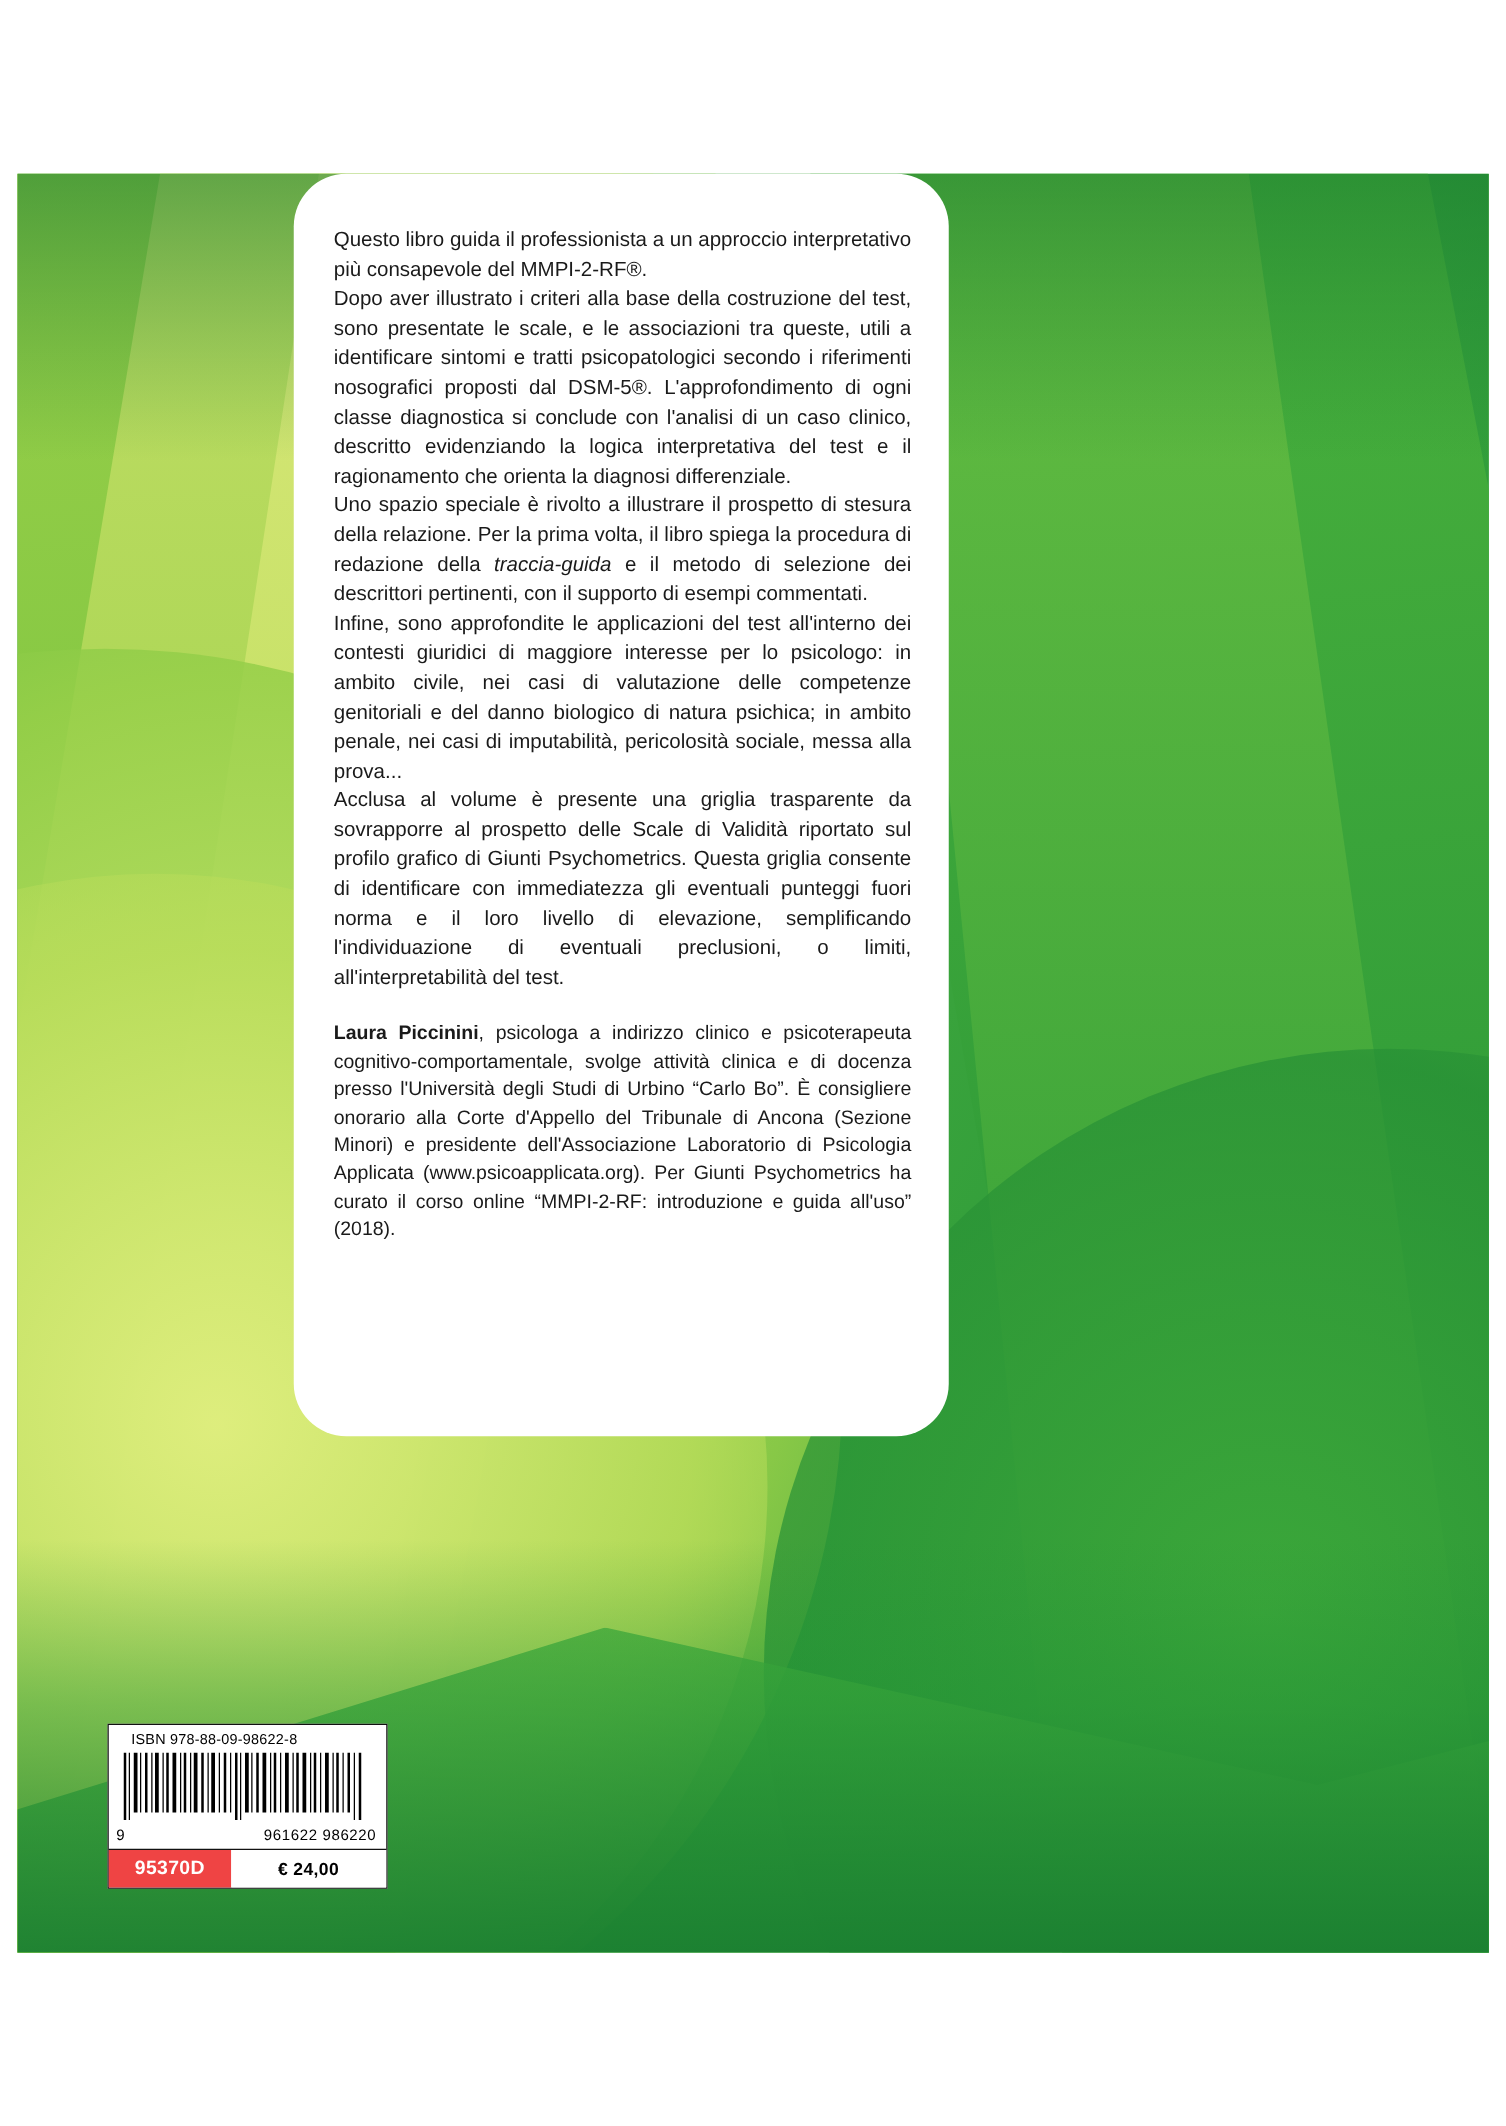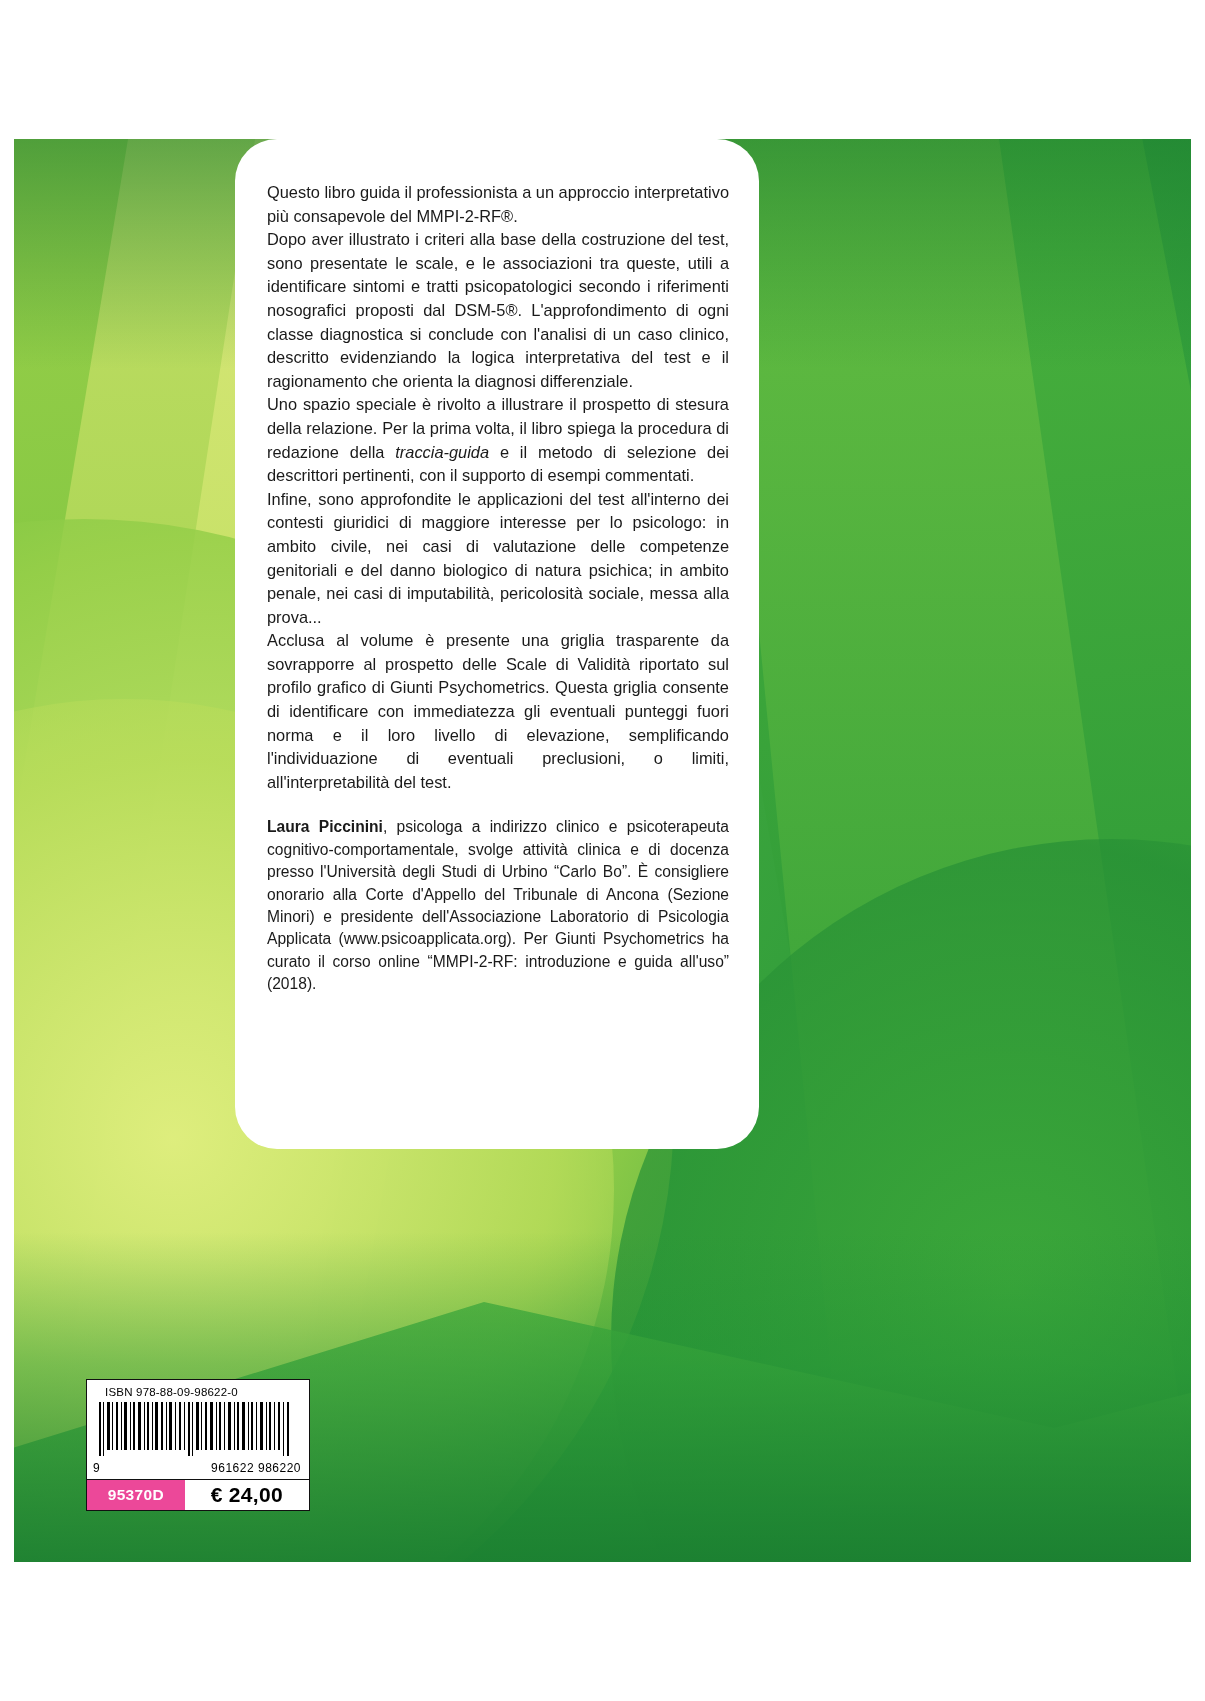--- a/index.html
+++ b/index.html
@@ -180,34 +180,34 @@
     font-family: "Liberation Sans", sans-serif;
     letter-spacing: .5px;
   }
   .price-row {
     display: flex;
     border-top: 1px solid #111;
     height: 30px;
   }
   .code-cell {
     flex: 0 0 44%;
-    background: #ec4899;
+    background: #ef4444;
     color: #fff;
     font-size: 15.5px;
     font-weight: bold;
     display: flex;
     align-items: center;
     justify-content: center;
     letter-spacing: .3px;
   }
   .price-cell {
     flex: 1;
     background: #fff;
     color: #000;
-    font-size: 21px;
+    font-size: 14px;
     font-weight: bold;
     display: flex;
     align-items: center;
     justify-content: center;
     letter-spacing: .3px;
   }
 </style>
 </head>
 <body>
 
@@ -234,21 +234,21 @@
   </p>
   <p class="blurb">Infine, sono approfondite le applicazioni del test all'interno dei contesti giuridici di maggiore interesse per lo psicologo: in ambito civile, nei casi di valutazione delle competenze genitoriali e del danno biologico di natura psichica; in ambito penale, nei casi di imputabilità, pericolosità sociale, messa alla prova...</p>
   <p class="blurb">Acclusa al volume è presente una griglia trasparente da sovrapporre al prospetto delle Scale di Validità riportato sul profilo grafico di Giunti Psychometrics. Questa griglia consente di identificare con immediatezza gli eventuali punteggi fuori norma e il loro livello di elevazione, semplificando l'individuazione di eventuali preclusioni, o limiti, all'interpretabilità del test.</p>
 
   <p class="bio">
     <b>Laura Piccinini</b><span>, psicologa a indirizzo clinico e psicoterapeuta cognitivo-comportamentale, svolge attività clinica e di docenza presso l'Università degli Studi di Urbino “Carlo Bo”. È consigliere onorario alla Corte d'Appello del Tribunale di Ancona (Sezione Minori) e presidente dell'Associazione Laboratorio di Psicologia Applicata (www.psicoapplicata.org). Per Giunti Psychometrics ha curato il corso online “MMPI-2-RF: introduzione e guida all'uso” (2018).</span>
   </p>
 </div>
 
 <div class="isbn-block">
-  <div class="isbn-text">ISBN 978-88-09-98622-0</div>
+  <div class="isbn-text">ISBN 978-88-09-98622-8</div>
 
   <svg class="barcode" viewBox="0 0 200 58" preserveAspectRatio="none">
     <g fill="#000">
       <rect x="2" y="0" width="2" height="54"></rect>
       <rect x="6" y="0" width="1" height="54"></rect>
       <rect x="10" y="0" width="3" height="48"></rect>
       <rect x="15" y="0" width="1" height="48"></rect>
       <rect x="19" y="0" width="2" height="48"></rect>
       <rect x="24" y="0" width="1" height="48"></rect>
       <rect x="27" y="0" width="3" height="48"></rect>

